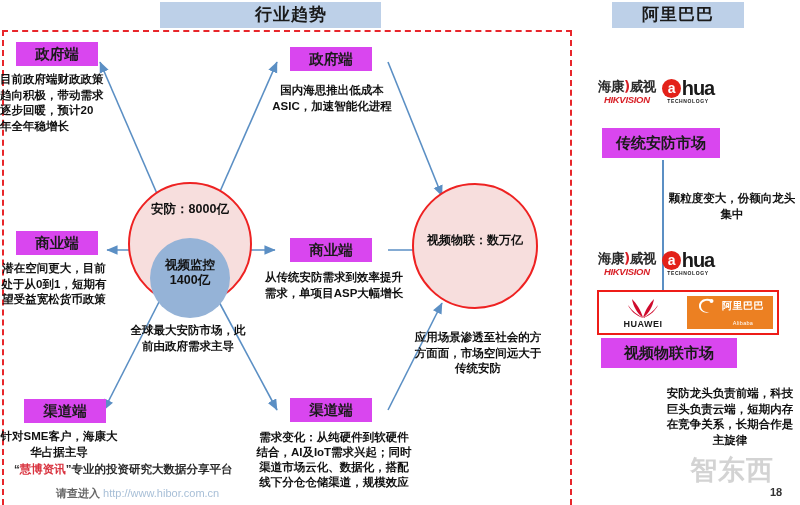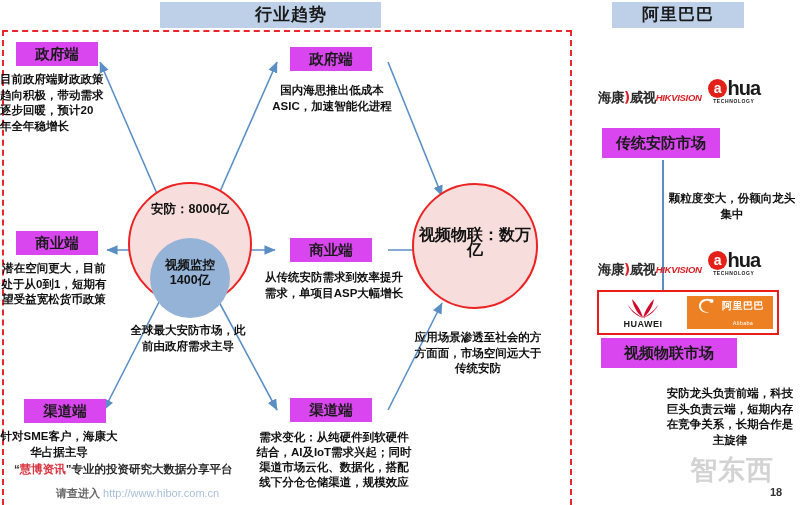--- a/index.html
+++ b/index.html
@@ -98,21 +98,21 @@
 
   
   .logo-row {
     position: absolute;
     display: flex;
     align-items: flex-end;
     gap: 6px;
   }
   .hik {
     display: flex;
-    flex-direction: row;
+    flex-direction: column;
     align-items: center;
     line-height: 1;
   }
   .hik .cn {
     font-size: 13.5px;
     font-weight: bold;
     color: #2b2b2b;
     letter-spacing: -0.5px;
     font-family: "DejaVu Sans", sans-serif;
   }
@@ -302,21 +302,21 @@
   <div class="chip" style="left:290px; top:47px; width:82px;">政府端</div>
   <div class="desc" style="left:268px; top:83px; width:128px;">国内海思推出低成本ASIC，加速智能化进程</div>
 
   <div class="chip" style="left:290px; top:238px; width:82px;">商业端</div>
   <div class="desc" style="left:262px; top:270px; width:144px;">从传统安防需求到效率提升需求，单项目ASP大幅增长</div>
 
   <div class="chip" style="left:290px; top:398px; width:82px;">渠道端</div>
   <div class="desc" style="left:256px; top:430px; width:156px; line-height:15px;">需求变化：从纯硬件到软硬件结合，AI及IoT需求兴起；同时渠道市场云化、数据化，搭配线下分仓仓储渠道，规模效应</div>
 
   <div class="circle-outer" style="left:412px; top:183px; width:126px; height:126px;"></div>
-  <div class="circle-label" style="left:412px; top:227px; width:126px; font-size:16px;">视频物联：数万亿</div>
+  <div class="circle-label" style="left:412px; top:233px; width:126px; font-size:12px;">视频物联：数万亿</div>
   <div class="desc" style="left:414px; top:330px; width:128px;">应用场景渗透至社会的方方面面，市场空间远大于传统安防</div>
 
   <svg id="right-connectors">
     <defs>
       <marker id="ah2" markerWidth="8" markerHeight="8" refX="6.6" refY="3" orient="auto" markerUnits="strokeWidth">
         <path d="M0,0 L7,3 L0,6 z" fill="#5b8fc4"></path>
       </marker>
     </defs>
     <line x1="663" y1="160" x2="663" y2="303" stroke="#5b8fc4" stroke-width="2" marker-end="url(#ah2)"></line>
   </svg>

